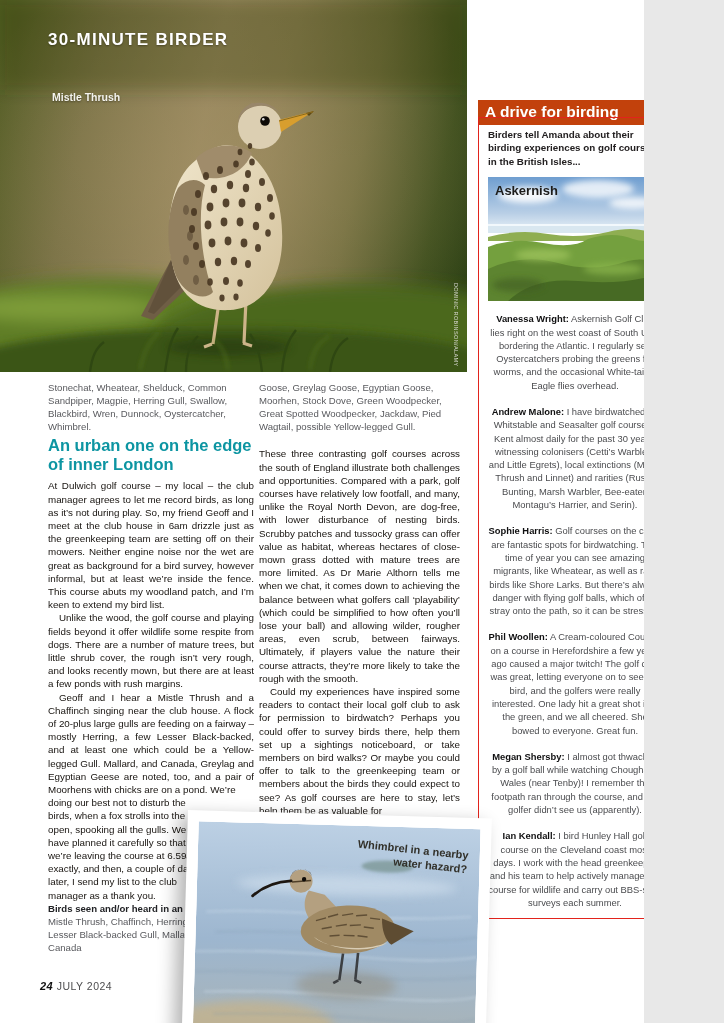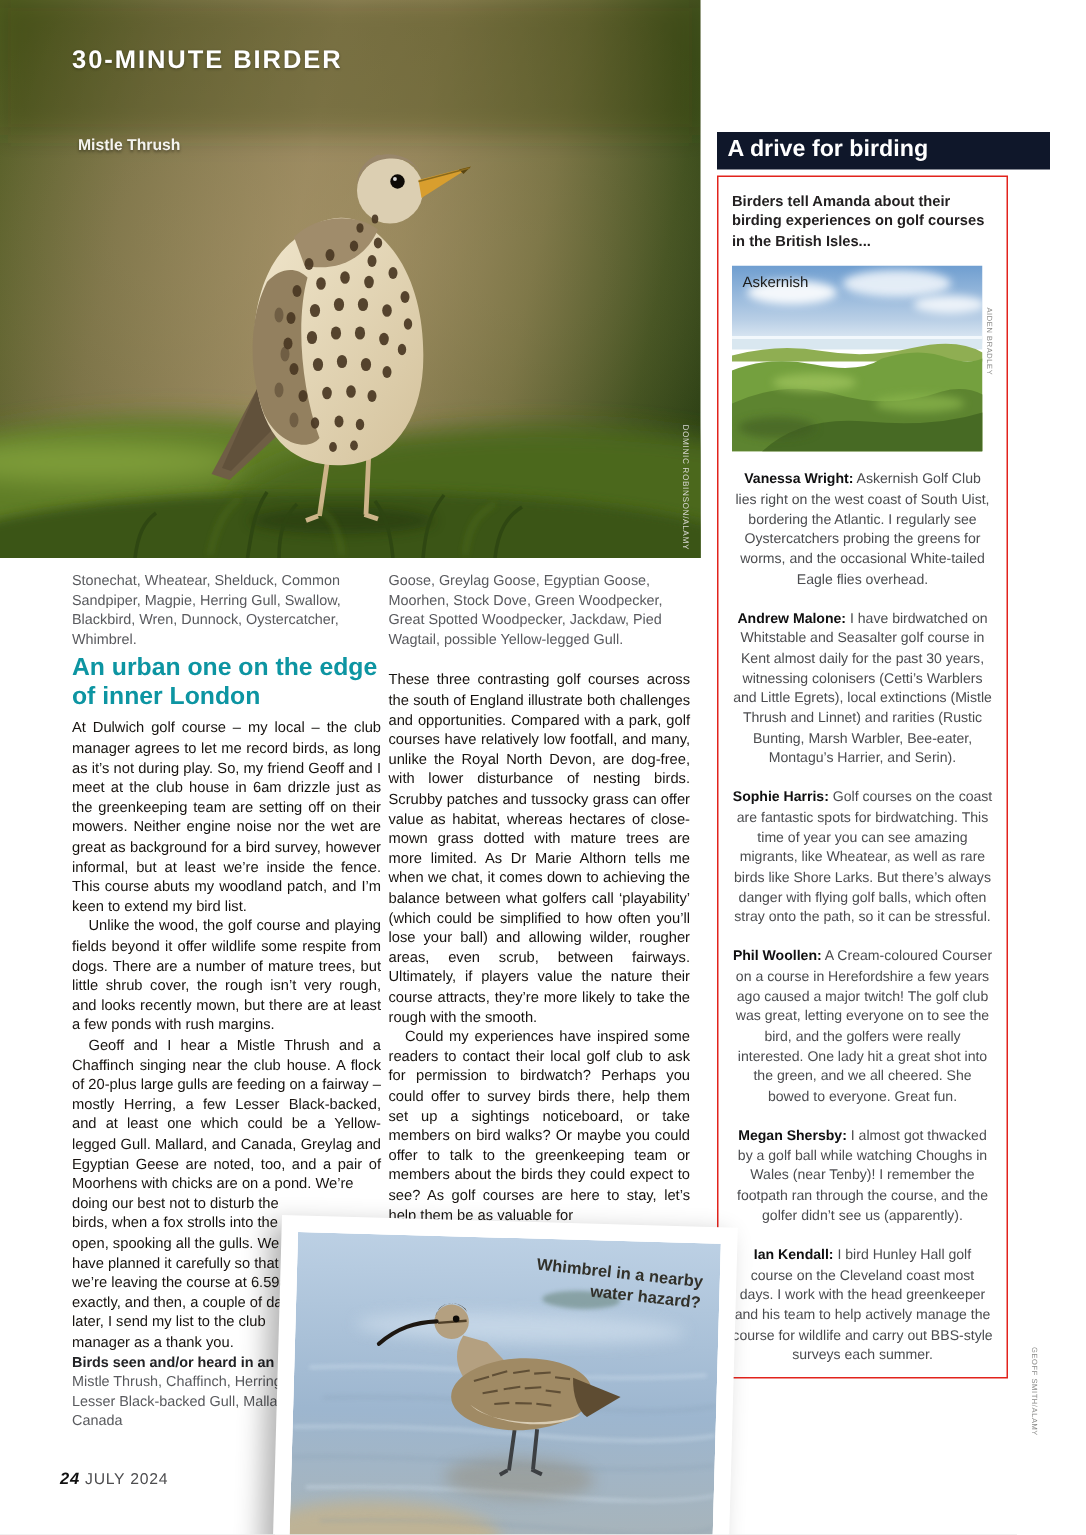--- a/index.html
+++ b/index.html
@@ -1,16 +1,16 @@
 <!DOCTYPE html>
 <html><head>
 <meta charset="utf-8">
 <style>
   html,body{margin:0;padding:0;background:#e8e8e8;}
-  .page{position:relative;width:724px;height:1023px;background:#ffffff;overflow:hidden;
+  .page{position:relative;width:644px;height:1023px;background:#ffffff;overflow:hidden;
         font-family:"Liberation Sans",sans-serif;}
 
   
   .hero{position:absolute;left:0;top:0;width:467px;height:372px;overflow:hidden;
         background:linear-gradient(102deg,#4e5a20 0%,#777044 20%,#95855c 42%,#8d7f54 55%,#6d6b3b 72%,#3a4c1a 88%,#273c12 100%);}
   .hero svg{position:absolute;left:0;top:0;}
   .headline{position:absolute;left:48px;top:30px;color:#fff;font-weight:bold;font-size:17px;
             letter-spacing:1.3px;text-shadow:0 1px 2px rgba(0,0,0,.35);}
   .hero-caption{position:absolute;left:52px;top:91px;color:#f4f3ee;font-weight:bold;font-size:10.5px;
             text-shadow:0 1px 2px rgba(0,0,0,.4);}
@@ -31,28 +31,28 @@
   .birds-seen{font-family:"Liberation Sans",sans-serif;font-size:9.6px;line-height:13.1px;
         width:164px;text-align:left;margin:0;color:#595a5e;}
   .birds-seen b{color:#222326;}
   .mid-gap{height:14px;}
   .closing{font-family:"Liberation Serif",serif;font-size:9.8px;color:#17130f;text-align:center;margin-top:0;}
   .bw-badge{display:inline-block;width:11px;height:11px;background:#e2231c;color:#fff;
         font-family:"Liberation Sans",sans-serif;font-size:6px;font-weight:bold;line-height:11px;
         text-align:center;vertical-align:-2px;box-shadow:inset 0 0 0 1px #e2231c, inset 0 0 0 2px #fff;}
 
   
-  .sidebar-title{position:absolute;left:478px;top:88px;width:222px;box-sizing:border-box;
-        background:#0f172a;color:#fff;font-weight:bold;font-size:15.5px;padding:3px 7px 4px;}
+  .sidebar-title{position:absolute;left:478px;top:100px;width:222px;box-sizing:border-box;
+        background:#c2410c;color:#fff;font-weight:bold;font-size:15.5px;padding:3px 7px 4px;}
   .sidebar-box{position:absolute;left:478px;top:117px;width:194px;box-sizing:border-box;
         border:1.5px solid #e2231c;padding:10px 9px 9px;}
   .sb-intro{font-size:9.8px;line-height:13.4px;font-weight:bold;color:#232021;margin:0 0 9px;}
   .ask-photo{position:relative;width:167px;height:124px;margin:0 0 11px;}
   .ask-photo svg{position:absolute;left:0;top:0;}
-  .ask-label{position:absolute;left:7px;top:6px;font-weight:normal;font-size:10px;color:#1d1c1a;}
+  .ask-label{position:absolute;left:7px;top:6px;font-weight:bold;font-size:13px;color:#1d1c1a;}
   .ask-credit{position:absolute;right:-7px;top:28px;color:#8a8a88;font-size:5px;}
   .entry{font-size:9.4px;line-height:13.3px;color:#4b4c4f;margin:0 0 13px;text-align:center;}
   .entry:last-child{margin-bottom:0;}
   .entry b{color:#0f0f10;}
   .sidebar-credit{position:absolute;left:686px;top:898px;color:#8a8a88;font-size:5px;}
 
   
   .polaroid{position:absolute;left:188px;top:810px;width:282px;height:260px;background:#fff;
         padding:11px;transform:rotate(1.6deg);transform-origin:top left;z-index:5;
         box-shadow:-8px 6px 18px rgba(0,0,0,.30);}

